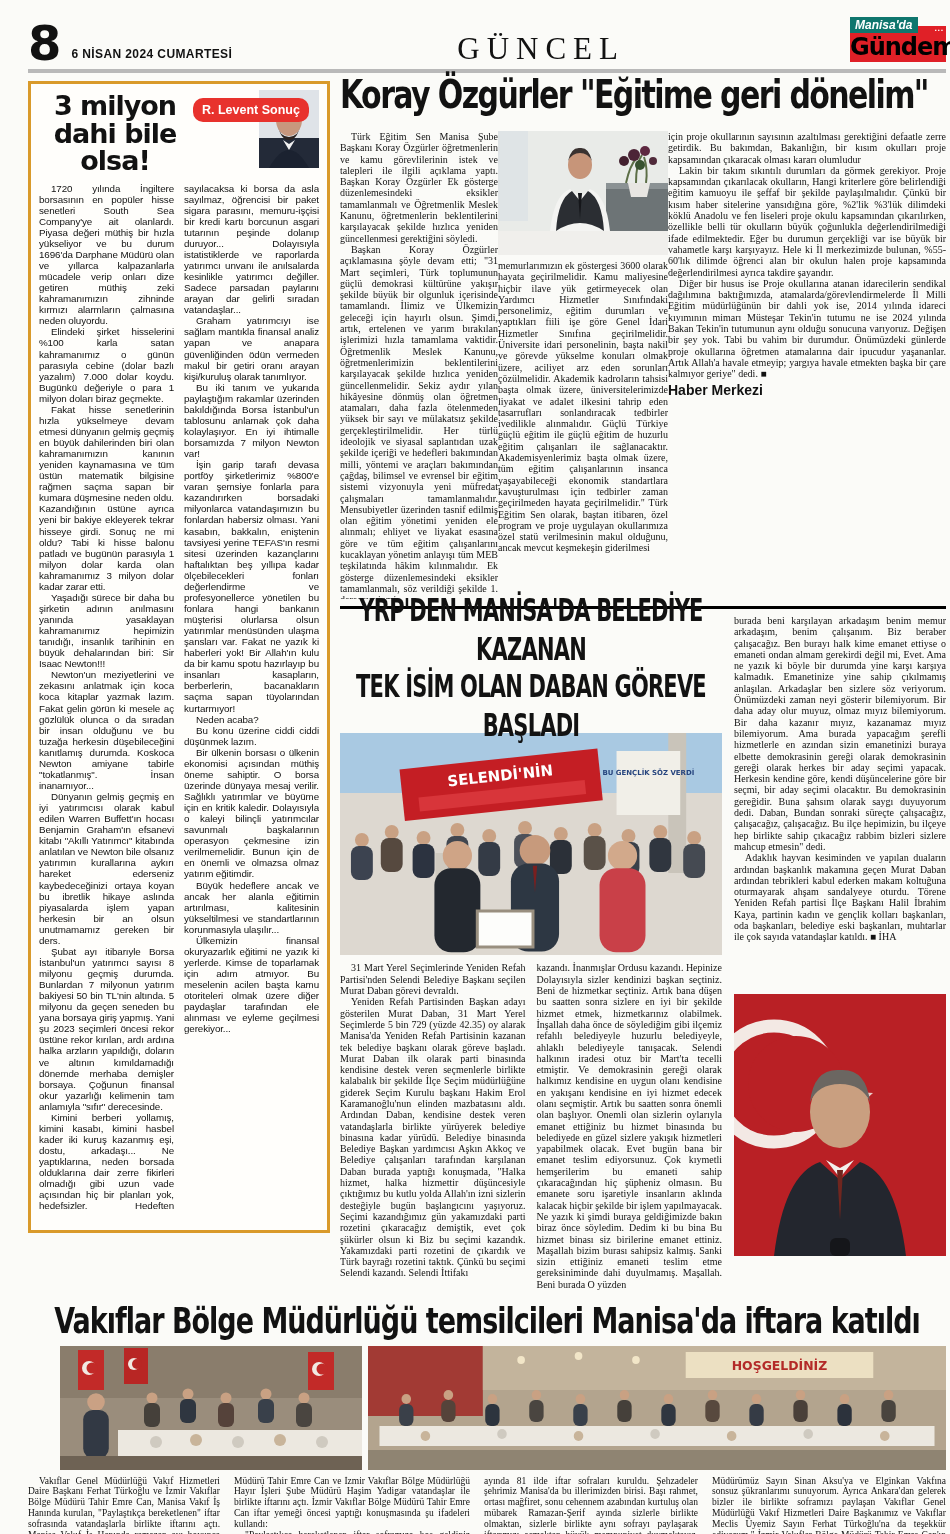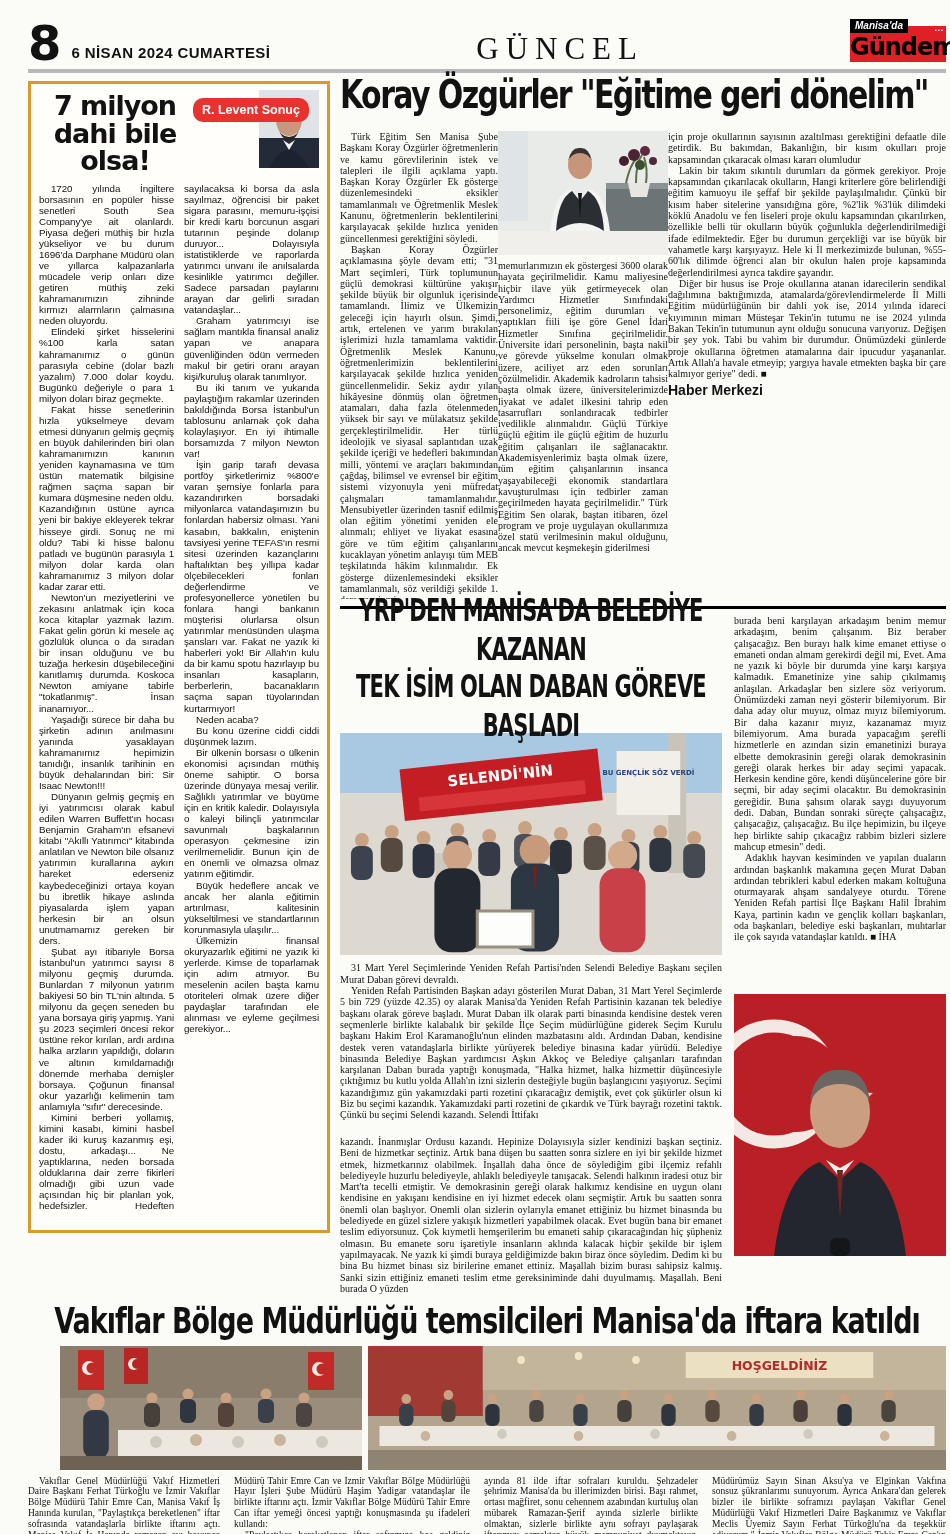--- a/index.html
+++ b/index.html
@@ -5,25 +5,25 @@
   html,body{margin:0;padding:0;}
   body{
     width:950px;height:1534px;background:#fbfbf8;color:#121212;
     font-family:"Liberation Sans",sans-serif;position:relative;overflow:hidden;
   }
   .page{padding:10px 4px 0 28px;width:918px;box-sizing:content-box;}
 
   
   .hdr{display:flex;align-items:flex-end;height:54px;}
   .pagenum{font-family:"DejaVu Sans",sans-serif;font-weight:800;font-size:48px;line-height:.85;}
-  .hdr-date{font-weight:700;font-size:15px;margin:0 0 3px 10px;letter-spacing:.4px;}
+  .hdr-date{font-weight:700;font-size:12px;margin:0 0 3px 10px;letter-spacing:.4px;}
   .section-title{flex:1;text-align:center;font-family:"Liberation Serif",serif;font-size:31px;letter-spacing:7px;line-height:1;}
   .logo{width:96px;margin-bottom:2px;}
   .logo-top{display:flex;align-items:flex-end;height:13px;}
-  .logo-region{background:#000000;color:#fff;font-size:10px;font-style:italic;font-weight:700;padding:1px 5px;line-height:1.2;}
+  .logo-region{background:#0f766e;color:#fff;font-size:12px;font-style:italic;font-weight:700;padding:1px 5px;line-height:1.2;}
   .logo-dashes{flex:1;background:#e02027;color:#fff;font-size:5px;text-align:right;padding:2px 3px 0 0;line-height:1;}
   .logo-main{background:#e02027;color:#000000;font-family:"DejaVu Sans",sans-serif;font-weight:800;font-size:24px;text-align:center;line-height:1.2;letter-spacing:-1px;}
   .hdr-rule{height:4px;background:#b9b9b9;margin:5px 0 8px;}
 
   
   .main{display:flex;gap:10px;align-items:flex-start;}
 
   
   .opinion{width:302px;box-sizing:border-box;border:3px solid #d99a2b;background:#fffefb;
     padding:6px 8px;height:1152px;flex:none;}
@@ -55,21 +55,21 @@
   .a1-col3{flex:1;min-width:0;}
   .koray-photo{width:170px;height:124px;margin-bottom:5px;background:#e7e9e6;}
 
   .sec-rule{height:3px;background:#000;margin:7px 0 6px;}
 
   
   .a2{display:flex;gap:12px;}
   .a2-left{flex:1;min-width:0;}
   .a2-headline{font-family:"DejaVu Sans",sans-serif;font-weight:800;font-size:21px;letter-spacing:-.8px;text-align:center;line-height:1.22;transform:scaleY(1.5);transform-origin:50% 60%;margin:8px 0 4px;}
   .group-photo{height:222px;background:#cfd8dd;margin:8px 0 7px;overflow:hidden;}
-  .a2-textrow{display:flex;gap:11px;height:336px;overflow:hidden;flex-direction:column;}
+  .a2-textrow{display:flex;gap:11px;height:336px;overflow:hidden;}
   .a2-colA,.a2-colB{flex:1;min-width:0;}
   .a2-right{width:212px;flex:none;}
   .a2-colC{height:372px;overflow:hidden;}
   .daban-photo{height:262px;background:#b92025;margin-top:7px;overflow:hidden;}
 
   
   .a3{margin-top:6px;}
   .a3-headline{font-family:"DejaVu Sans",sans-serif;font-weight:800;font-size:27px;letter-spacing:-1px;text-align:center;line-height:1.3;transform:scaleY(1.3);transform-origin:50% 60%;margin:6px 0 2px;white-space:nowrap;}
   .a3-photos{display:flex;gap:6px;height:124px;margin-top:6px;padding-left:32px;}
   .iftar-left{width:302px;flex:none;background:#8f8273;overflow:hidden;}
@@ -99,42 +99,42 @@
       </div>
       <div class="logo-main">Gündem</div>
     </div>
   </div>
   <div class="hdr-rule"></div>
 
   <div class="main">
 
     <div class="opinion">
       <div class="op-head">
-        <div class="op-title">7 milyon dahi bile olsa!</div>
+        <div class="op-title">3 milyon dahi bile olsa!</div>
         <div class="op-author">
           <span class="author-badge">R. Levent Sonuç</span>
           <span class="author-photo photo">
             <svg viewBox="0 0 60 78" preserveAspectRatio="none">
               <rect width="60" height="78" fill="#dfe3e8"></rect>
               <rect y="48" width="60" height="30" fill="#232a38"></rect>
               <path d="M10 78 Q30 42 50 78 Z" fill="#1b2230"></path>
               <path d="M24 50 L30 60 L36 50 L30 54 Z" fill="#f2f2f2"></path>
               <ellipse cx="30" cy="30" rx="13" ry="16" fill="#c8977d"></ellipse>
               <path d="M17 26 Q20 10 30 11 Q40 10 43 26 Q40 18 30 18 Q20 18 17 26 Z" fill="#241c1a"></path>
               <path d="M19 36 Q22 50 30 50 Q38 50 41 36 Q40 46 30 47 Q20 46 19 36 Z" fill="#2e2421"></path>
             </svg>
           </span>
         </div>
       </div>
       <div class="op-body">
           <p>1720 yılında İngiltere borsasının en popüler hisse senetleri South Sea Company'ye ait olanlardı. Piyasa değeri müthiş bir hızla yükseliyor ve bu durum 1696'da Darphane Müdürü olan ve yıllarca kalpazanlarla mücadele verip onları dize getiren müthiş zeki kahramanımızın zihninde kırmızı alarmların çalmasına neden oluyordu.</p>
           <p>Elindeki şirket hisselerini %100 karla satan kahramanımız o günün parasıyla cebine (dolar bazlı yazalım) 7.000 dolar koydu. Bugünkü değeriyle o para 1 milyon doları biraz geçmekte.</p>
           <p>Fakat hisse senetlerinin hızla yükselmeye devam etmesi dünyanın gelmiş geçmiş en büyük dahilerinden biri olan kahramanımızın kanının yeniden kaynamasına ve tüm üstün matematik bilgisine rağmen saçma sapan bir kumara düşmesine neden oldu. Kazandığının üstüne ayrıca yeni bir bakiye ekleyerek tekrar hisseye girdi. Sonuç ne mi oldu? Tabi ki hisse balonu patladı ve bugünün parasıyla 1 milyon dolar karda olan kahramanımız 3 milyon dolar kadar zarar etti.</p>
+          <p>Yaşadığı sürece bir daha bu şirketin adının anılmasını yanında yasaklayan kahramanımız hepimizin tanıdığı, insanlık tarihinin en büyük dehalarından biri: Sir Isaac Newton!!!</p>
           <p>Newton'un meziyetlerini ve zekasını anlatmak için koca koca kitaplar yazmak lazım. Fakat gelin görün ki mesele aç gözlülük olunca o da sıradan bir insan olduğunu ve bu tuzağa herkesin düşebileceğini kanıtlamış durumda. Koskoca Newton amiyane tabirle "tokatlanmış". İnsan inanamıyor...</p>
-          <p>Yaşadığı sürece bir daha bu şirketin adının anılmasını yanında yasaklayan kahramanımız hepimizin tanıdığı, insanlık tarihinin en büyük dehalarından biri: Sir Isaac Newton!!!</p>
           <p>Dünyanın gelmiş geçmiş en iyi yatırımcısı olarak kabul edilen Warren Buffett'ın hocası Benjamin Graham'ın efsanevi kitabı "Akıllı Yatırımcı" kitabında anlatılan ve Newton bile olsanız yatırımın kurallarına aykırı hareket ederseniz kaybedeceğinizi ortaya koyan bu ibretlik hikaye aslında piyasalarda işlem yapan herkesin bir an olsun unutmamamız gereken bir ders.</p>
           <p>Şubat ayı itibarıyle Borsa İstanbul'un yatırımcı sayısı 8 milyonu geçmiş durumda. Bunlardan 7 milyonun yatırım bakiyesi 50 bin TL'nin altında. 5 milyonu da geçen seneden bu yana borsaya giriş yapmış. Yani şu 2023 seçimleri öncesi rekor üstüne rekor kırılan, ardı ardına halka arzların yapıldığı, doların ve altının kımıldamadığı dönemde merhaba demişler borsaya. Çoğunun finansal okur yazarlığı kelimenin tam anlamıyla "sıfır" derecesinde.</p>
           <p>Kimini berberi yollamış, kimini kasabı, kimini hasbel kader iki kuruş kazanmış eşi, dostu, arkadaşı... Ne yaptıklarına, neden borsada olduklarına dair zerre fikirleri olmadığı gibi uzun vade açısından hiç bir planları yok, hedefsizler. Hedeften sayılacaksa ki borsa da asla sayılmaz, öğrencisi bir paket sigara parasını, memuru-işçisi bir kredi kartı borcunun asgari tutarının peşinde dolanıp duruyor... Dolayısıyla istatistiklerde ve raporlarda yatırımcı unvanı ile anılsalarda kesinlikle yatırımcı değiller. Sadece parsadan paylarını arayan dar gelirli sıradan vatandaşlar...</p>
           <p>Graham yatırımcıyı ise sağlam mantıkla finansal analiz yapan ve anapara güvenliğinden ödün vermeden makul bir getiri oranı arayan kişi/kuruluş olarak tanımlıyor.</p>
           <p>Bu iki tanım ve yukarıda paylaştığım rakamlar üzerinden bakıldığında Borsa İstanbul'un tablosunu anlamak çok daha kolaylaşıyor. En iyi ihtimalle borsamızda 7 milyon Newton var!</p>
           <p>İşin garip tarafı devasa portföy şirketlerimiz %800'e varan şemsiye fonlarla para kazandırırken borsadaki milyonlarca vatandaşımızın bu fonlardan habersiz olması. Yani kasabın, bakkalın, eniştenin tavsiyesi yerine TEFAS'ın resmi sitesi üzerinden kazançlarını haftalıktan beş yıllıpa kadar ölçebilecekleri fonları değerlendirme ve profesyonellerce yönetilen bu fonlara hangi bankanın müşterisi olurlarsa olsun yatırımlar menüsünden ulaşma şansları var. Fakat ne yazık ki haberleri yok! Bir Allah'ın kulu da bir kamu spotu hazırlayıp bu insanları kasapların, berberlerin, bacanakların saçma sapan tüyolarından kurtarmıyor!</p>
           <p>Neden acaba?</p>
           <p>Bu konu üzerine ciddi ciddi düşünmek lazım.</p>
           <p>Bir ülkenin borsası o ülkenin ekonomisi açısından müthiş öneme sahiptir. O borsa üzerinde dünyaya mesaj verilir. Sağlıklı yatırımlar ve büyüme için en kritik kaledir. Dolayısıyla o kaleyi bilinçli yatırımcılar savunmalı başkalarının operasyon çekmesine izin verilmemelidir. Bunun için de en önemli ve olmazsa olmaz yatırım eğitimdir.</p>
           <p>Büyük hedeflere ancak ve ancak her alanla eğitimin artırılması, kalitesinin yükseltilmesi ve standartlarının korunmasıyla ulaşılır...</p>
@@ -174,21 +174,21 @@
                 <path d="M80 62 L82 88 L84 62 Z" fill="#15161a"></path>
                 <rect x="0" y="100" width="170" height="24" fill="#f0efec"></rect>
               </svg>
             </div>
             <div class="article-text cont">
                 <p>memurlarımızın ek göstergesi 3600 olarak hayata geçirilmelidir. Kamu maliyesine hiçbir ilave yük getirmeyecek olan Yardımcı Hizmetler Sınıfındaki personelimiz, eğitim durumları ve yaptıkları fiili işe göre Genel İdari Hizmetler Sınıfına geçirilmelidir. Üniversite idari personelinin, başta nakil ve görevde yükselme konuları olmak üzere, aciliyet arz eden sorunları çözülmelidir. Akademik kadroların tahsisi başta olmak üzere, üniversitelerimizde liyakat ve adalet ilkesini tahrip eden tasarrufları sonlandıracak tedbirler ivedilikle alınmalıdır. Güçlü Türkiye güçlü eğitim ile güçlü eğitim de huzurlu eğitim çalışanları ile sağlanacaktır. Akademisyenlerimiz başta olmak üzere, tüm eğitim çalışanlarının insanca yaşayabileceği ekonomik standartlara kavuşturulması için tedbirler zaman geçirilmeden hayata geçirilmelidir." Türk Eğitim Sen olarak, baştan itibaren, özel program ve proje uygulayan okullarımıza özel statü verilmesinin makul olduğunu, ancak mevcut keşmekeşin giderilmesi</p>
               </div>
           </div>
           <div class="a1-col3">
             <div class="article-text cont">
-                <p>için proje okullarının sayısının azaltılması gerektiğini defaatle dile getirdik. Bu bakımdan, Bakanlığın, bir kısım okulları proje kapsamından çıkaracak olması kararı olumludur</p>
+                <p>için proje okullarının sayısının azaltılması gerektiğini defaatle zerre getirdik. Bu bakımdan, Bakanlığın, bir kısım okulları proje kapsamından çıkaracak olması kararı olumludur</p>
                 <p>Lakin bir takım sıkıntılı durumları da görmek gerekiyor. Proje kapsamından çıkarılacak okulların, Hangi kriterlere göre belirlendiği eğitim kamuoyu ile şeffaf bir şekilde paylaşılmalıdır. Çünkü bir kısım haber sitelerine yansıdığına göre, %2'lik %3'lük dilimdeki köklü Anadolu ve fen liseleri proje okulu kapsamından çıkarılırken, özellikle belli tür okulların büyük çoğunlukla değerlendirilmediği ifade edilmektedir. Eğer bu durumun gerçekliği var ise büyük bir vahametle karşı karşıyayız. Hele ki İl merkezimizde bulunan, %55-60'lık dilimde öğrenci alan bir okulun halen proje kapsamında değerlendirilmesi ayrıca takdire şayandır.</p>
                 <p>Diğer bir husus ise Proje okullarına atanan idarecilerin sendikal dağılımına baktığımızda, atamalarda/görevlendirmelerde İl Milli Eğitim müdürlüğünün bir dahli yok ise, 2014 yılında idareci kıyımının mimarı Müsteşar Tekin'in tutumu ne ise 2024 yılında Bakan Tekin'in tutumunun aynı olduğu sonucuna varıyoruz. Değişen bir şey yok. Tabi bu vahim bir durumdur. Önümüzdeki günlerde proje okullarına öğretmen atamalarına dair ipucudur yaşananlar. Artık Allah'a havale etmeyip; yargıya havale etmekten başka bir çare kalmıyor geriye" dedi. ■</p>
               </div>
             <div class="byline">Haber Merkezi</div>
           </div>
         </div>
       </div>
 
       <div class="sec-rule"></div>
 

